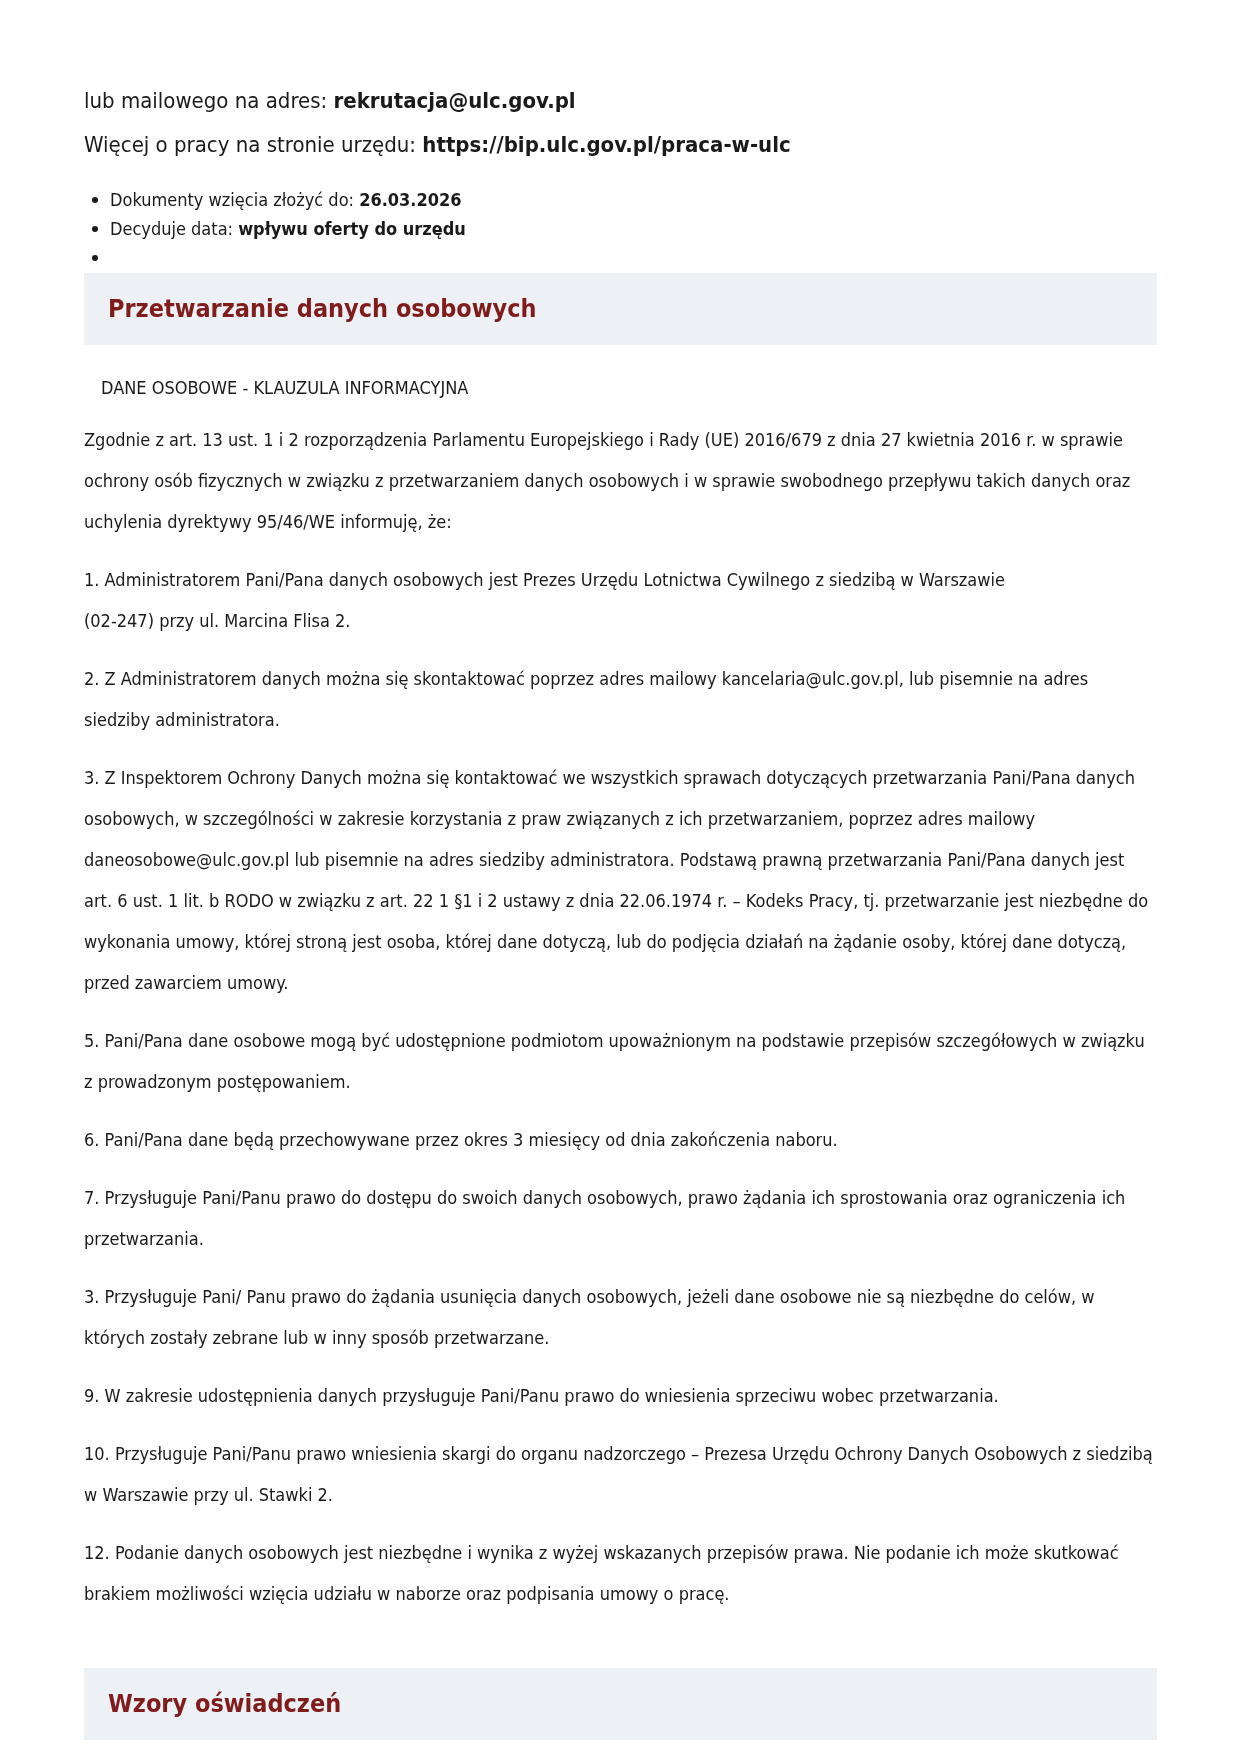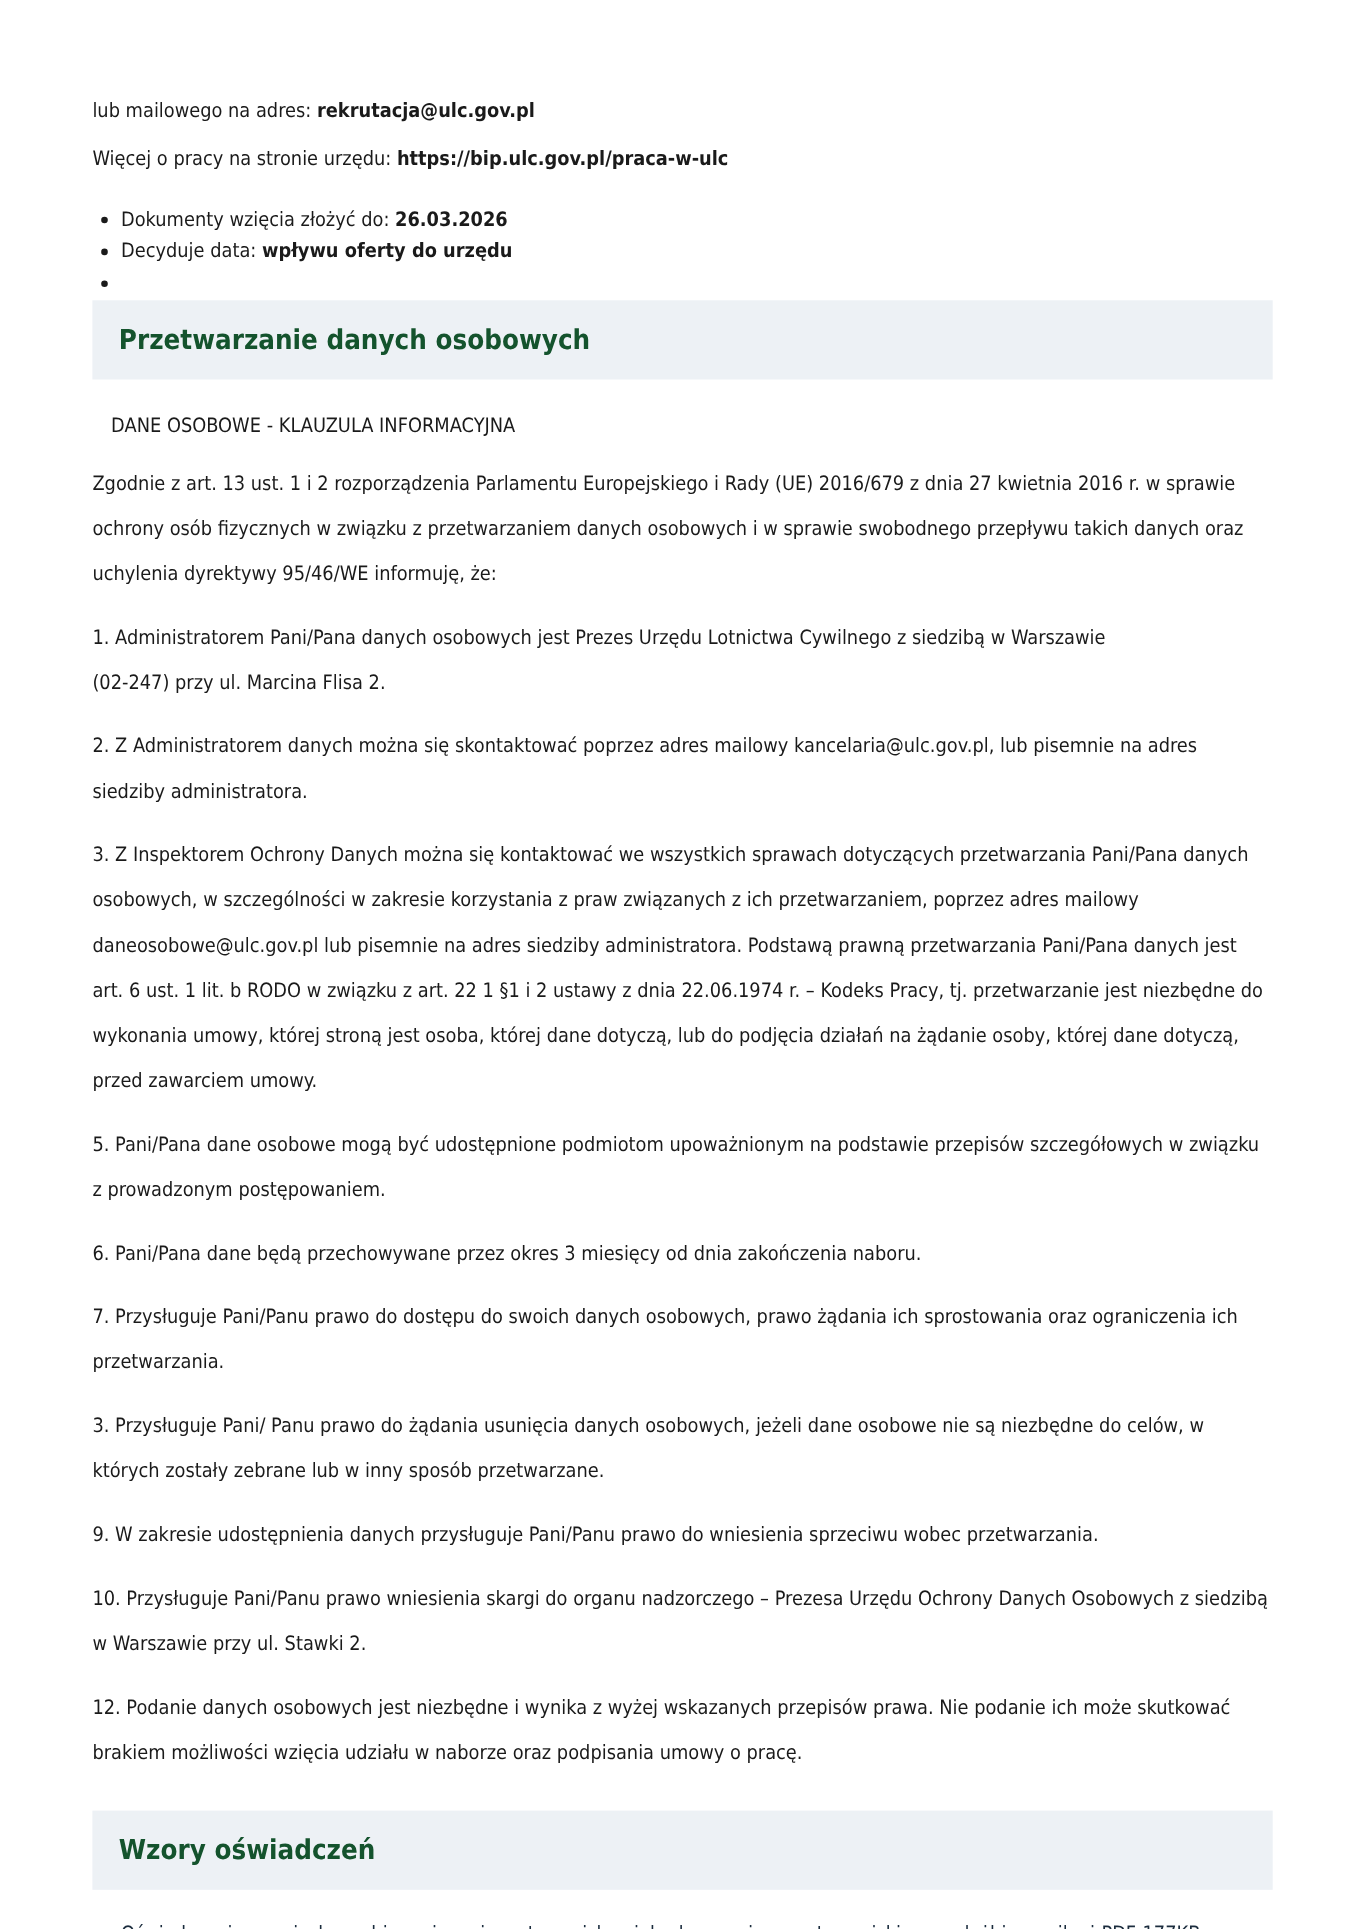--- a/index.html
+++ b/index.html
@@ -14,21 +14,21 @@
     font-stretch: 87.5%;
     color: #1a1a1a;
     -webkit-font-smoothing: antialiased;
   }
   .doc {
     padding: 86px 84px 0 84px;
     width: 1073px;
   }
   
   .contact-line {
-    font-size: 18px;
+    font-size: 22px;
     line-height: 29px;
     margin: 0 0 15px 0;
   }
   .contact-line strong { font-weight: bold; }
   
   .notes {
     list-style: none;
     margin: 26px 0 0 0;
     padding: 0;
   }
@@ -52,23 +52,23 @@
   .band {
     background: #edf1f5;
     margin-top: 30px;
     padding: 21px 24px;
   }
   .band h2 {
     margin: 0;
     font-size: 25px;
     line-height: 30px;
     font-weight: bold;
-    color: #14532d;
+    color: #7f1d1d;
   }
-  .band.second { margin-top: 32px; }
+  .band.second { margin-top: 54px; }
   
   .subtitle {
     margin: 28px 0 0 17px;
     font-size: 18px;
     line-height: 29px;
     font-weight: normal;
   }
   .para {
     margin: 17px 0 0 0;
     font-size: 18px;

